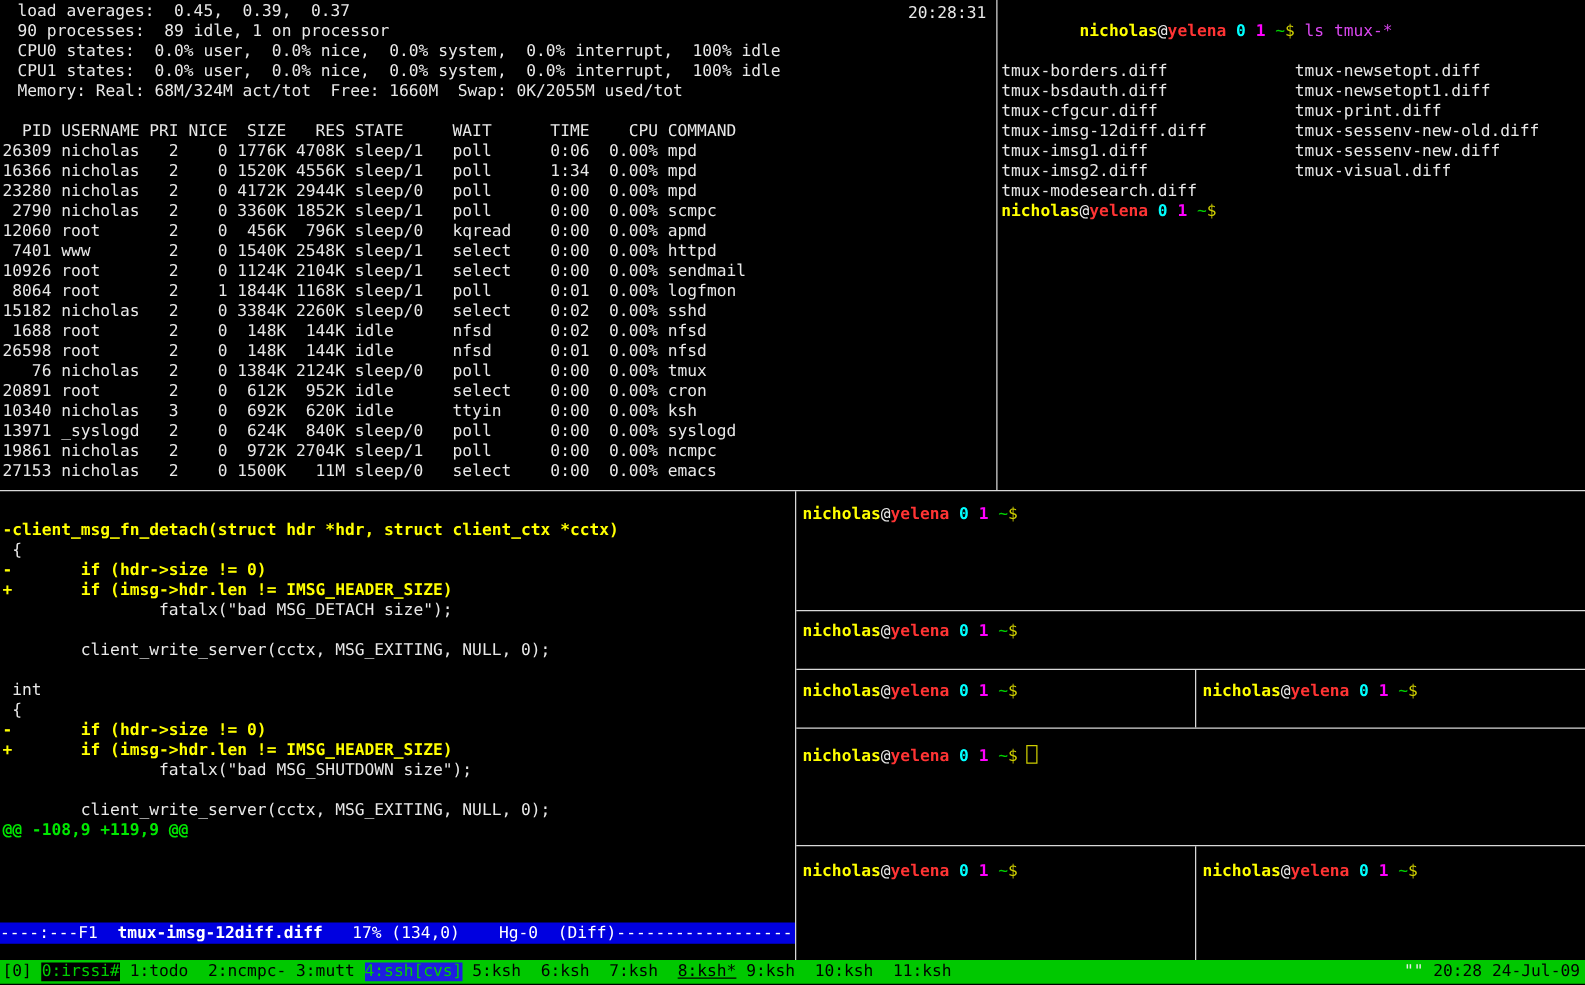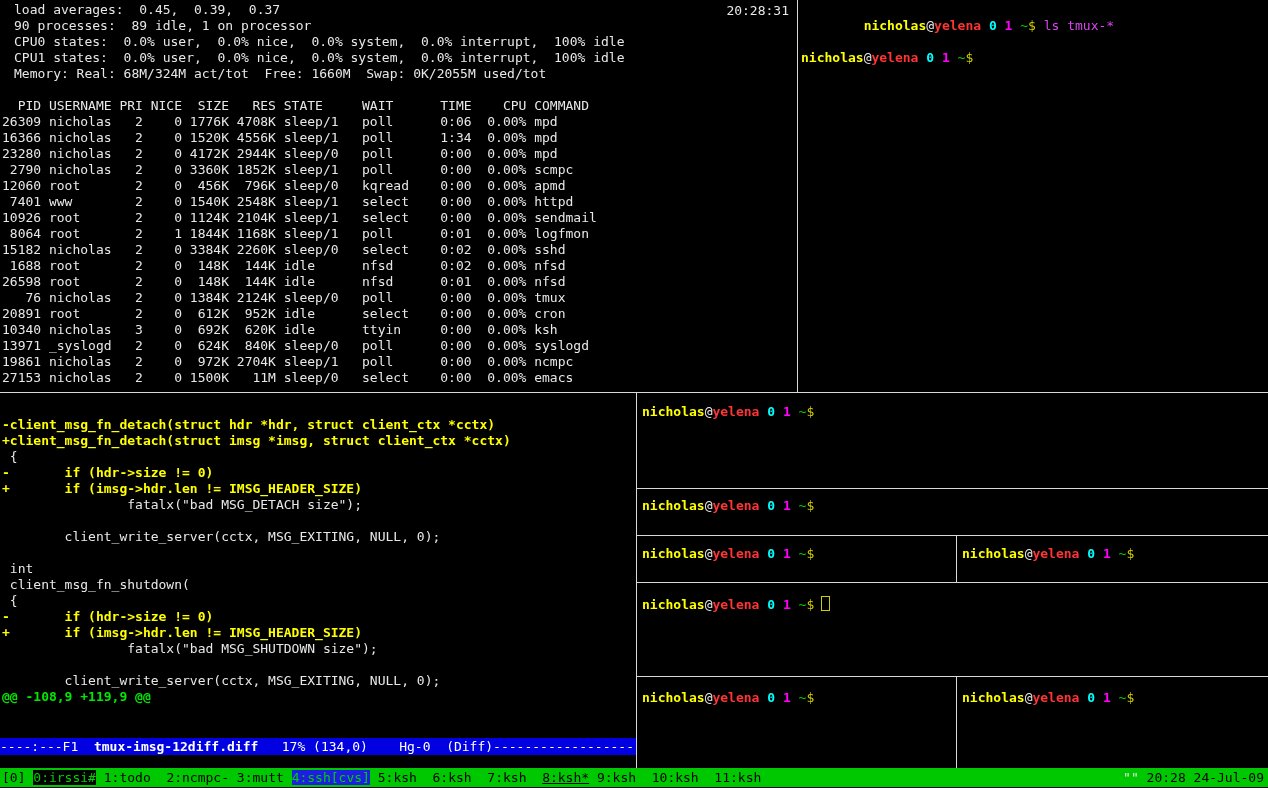--- a/index.html
+++ b/index.html
@@ -59,37 +59,42 @@
 13971 _syslogd   2    0  624K  840K sleep/0   poll      0:00  0.00% syslogd
 19861 nicholas   2    0  972K 2704K sleep/1   poll      0:00  0.00% ncmpc
 27153 nicholas   2    0 1500K   11M sleep/0   select    0:00  0.00% emacs</pre>
   </div>
 
   <div class="pane" style="left:798px;top:0;width:470px;height:392px;">
     <div style="position:absolute;left:3px;top:2px;">
       <div class="prompt">
         <span><span style="color: rgb(255, 255, 0); font-weight: bold;">nicholas</span><span style="color: rgb(232, 232, 232);">@</span><span style="color: rgb(255, 52, 52); font-weight: bold;">yelena</span><span> </span><span style="color: rgb(0, 255, 255); font-weight: bold;">0</span><span> </span><span style="color: rgb(255, 0, 255); font-weight: bold;">1</span><span> </span><span style="color: rgb(0, 208, 0);">~</span><span style="color: rgb(205, 205, 0);">$</span></span><span class="cmd"> ls tmux-*</span>
       </div>
+      <pre>tmux-borders.diff             tmux-newsetopt.diff
+tmux-bsdauth.diff             tmux-newsetopt1.diff
+tmux-cfgcur.diff              tmux-print.diff
+tmux-imsg-12diff.diff         tmux-sessenv-new-old.diff
+tmux-imsg1.diff               tmux-sessenv-new.diff
+tmux-imsg2.diff               tmux-visual.diff
+tmux-modesearch.diff</pre>
       <div class="prompt"><span><span style="color: rgb(255, 255, 0); font-weight: bold;">nicholas</span><span style="color: rgb(232, 232, 232);">@</span><span style="color: rgb(255, 52, 52); font-weight: bold;">yelena</span><span> </span><span style="color: rgb(0, 255, 255); font-weight: bold;">0</span><span> </span><span style="color: rgb(255, 0, 255); font-weight: bold;">1</span><span> </span><span style="color: rgb(0, 208, 0);">~</span><span style="color: rgb(205, 205, 0);">$</span></span></div>
     </div>
   </div>
 
   <div class="pane" style="left:0;top:393px;width:636px;height:375px;">
     <div id="emacs-buffer">
         <div class="el-chg">-client_msg_fn_detach(struct hdr *hdr, struct client_ctx *cctx)</div>
-        <div class="el-chg">+client_msg_fn_detach(struct imsg *imsg, struct client_ctx *cctx)</div>
         <div class="el-ctx"> {</div>
         <div class="el-chg">-       if (hdr-&gt;size != 0)</div>
         <div class="el-chg">+       if (imsg-&gt;hdr.len != IMSG_HEADER_SIZE)</div>
         <div class="el-ctx">                fatalx("bad MSG_DETACH size");</div>
         <div class="el-ctx"></div>
         <div class="el-ctx">        client_write_server(cctx, MSG_EXITING, NULL, 0);</div>
         <div class="el-ctx"></div>
         <div class="el-ctx"> int</div>
-        <div class="el-ctx"> client_msg_fn_shutdown(</div>
         <div class="el-ctx"> {</div>
         <div class="el-chg">-       if (hdr-&gt;size != 0)</div>
         <div class="el-chg">+       if (imsg-&gt;hdr.len != IMSG_HEADER_SIZE)</div>
         <div class="el-ctx">                fatalx("bad MSG_SHUTDOWN size");</div>
         <div class="el-ctx"></div>
         <div class="el-ctx">        client_write_server(cctx, MSG_EXITING, NULL, 0);</div>
         <div class="el-hunk">@@ -108,9 +119,9 @@</div>
       </div>
     <div id="modeline"><span>----:---F1  </span><span class="ml-file">tmux-imsg-12diff.diff</span><span>   17% (134,0)    Hg-0  (Diff)------------------</span></div>
   </div>

